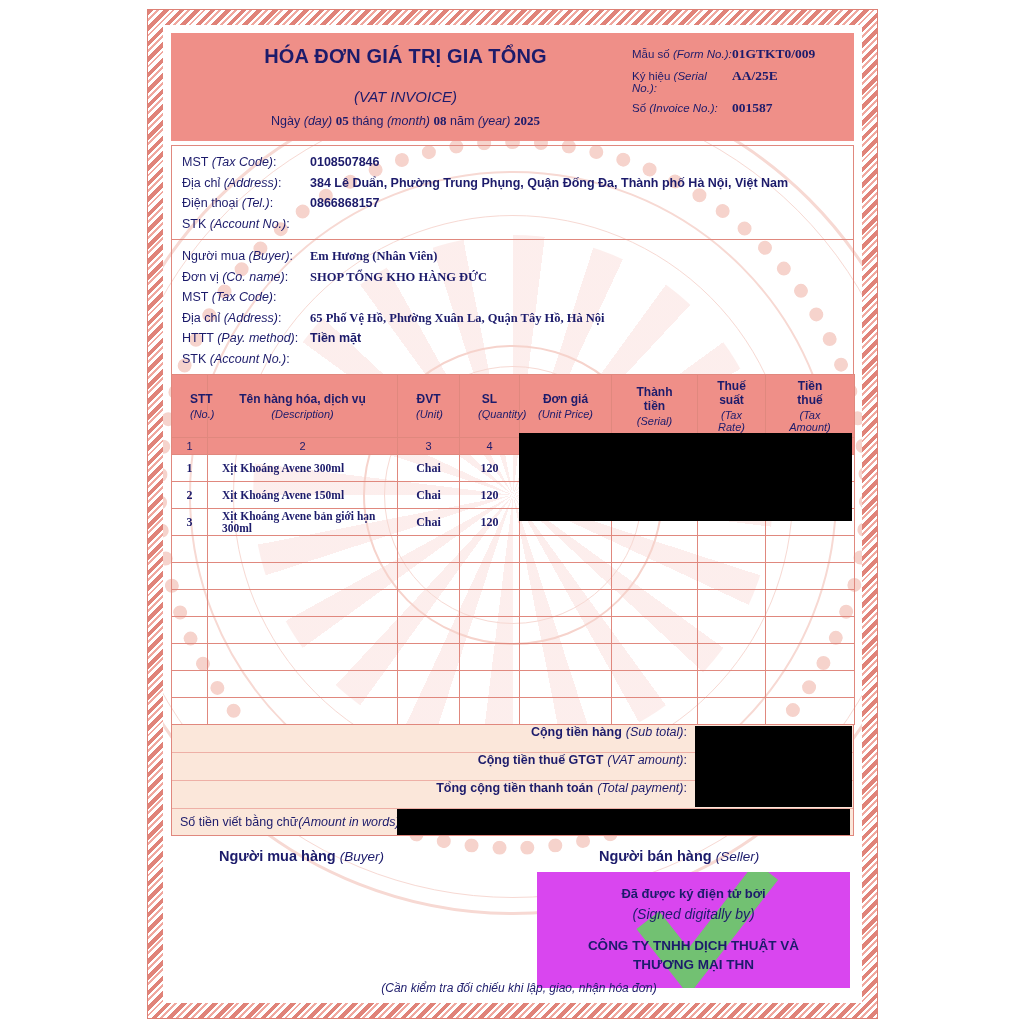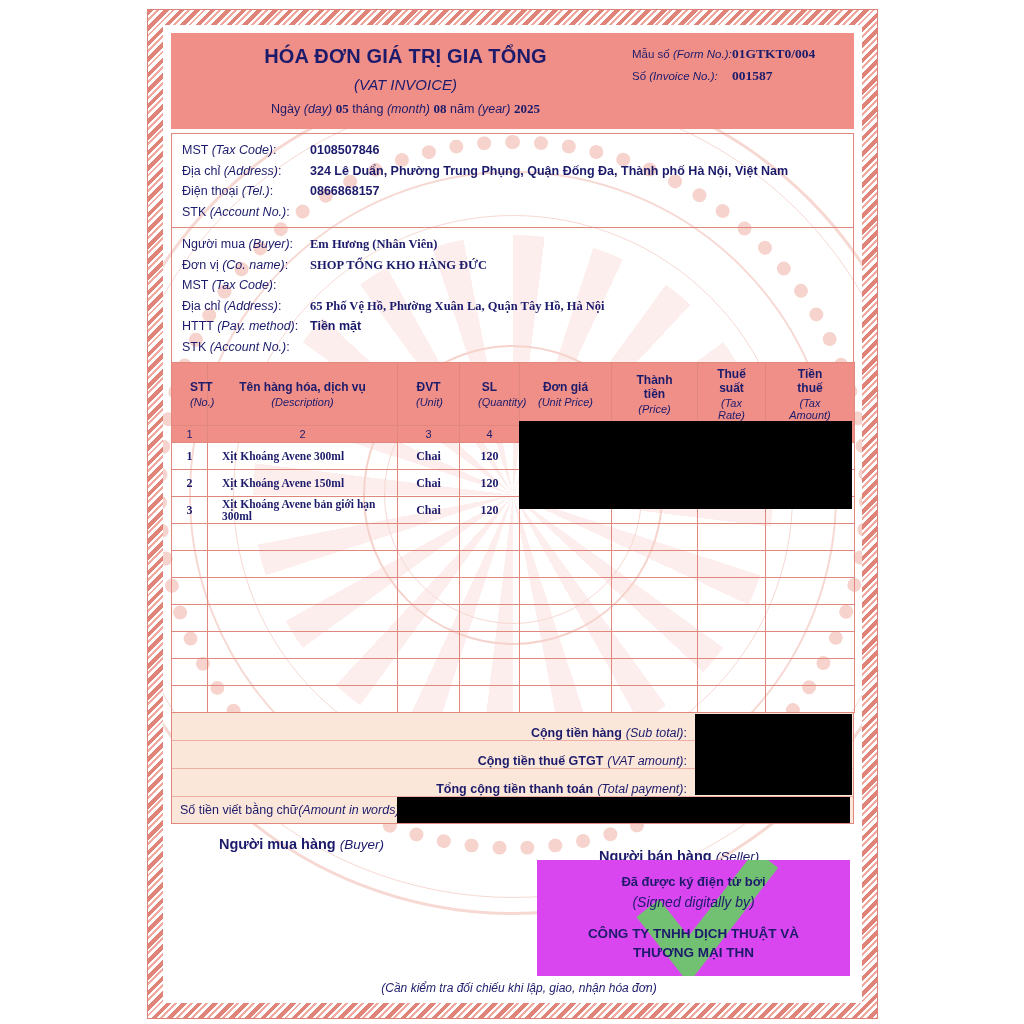--- a/index.html
+++ b/index.html
@@ -26,21 +26,21 @@
   .r7{width:258px;height:258px;border:1px solid #f7d9d3;}
   .sunburst{position:absolute;left:50%;top:50%;transform:translate(-50%,-50%);width:520px;height:520px;border-radius:50%;
             background:repeating-conic-gradient(rgba(240,150,142,0.16) 0deg 7deg, rgba(255,255,255,0) 7deg 18deg);}
 
   .page{position:relative;z-index:1;width:683px;margin:8px auto 0;}
 
   
   .hdr{display:flex;background:#ef8f88;padding:10px 8px 12px 8px;box-sizing:border-box;}
   .hdr-left{flex:1;text-align:center;padding-top:2px;}
   .hdr-title{font-size:20px;font-weight:bold;letter-spacing:0.2px;}
-  .hdr-sub{font-size:15px;font-style:italic;margin-top:8px;}
+  .hdr-sub{font-size:15px;font-style:italic;margin-top:20px;}
   .hdr-date{font-size:12.5px;margin-top:8px;}
   .hdr-date b{font-family:"Liberation Serif",serif;font-size:13px;}
   .hdr-right{width:214px;padding-top:3px;font-size:11.5px;}
   .fi-row{display:flex;margin-bottom:6px;align-items:baseline;}
   .fi-label{width:100px;flex:none;}
   .fi-value{font-family:"Liberation Serif",serif;font-weight:bold;font-size:13.5px;}
   .it{font-style:italic;}
 
   
   .box{border:1px solid #e0887e;border-bottom:none;padding:6px 10px 5px 10px;font-size:12.5px;}
@@ -58,33 +58,33 @@
   .th-en{font-style:italic;font-weight:normal;font-size:11px;display:block;margin-top:2px;}
   .numrow td{background:#ef8f88;font-size:11px;padding:2px;text-align:center;height:16px;}
   .item td{height:27px;font-family:"Liberation Serif",serif;font-weight:bold;font-size:12px;text-align:center;}
   .item td.name{text-align:left;padding-left:14px;font-size:11.5px;}
   .empty td{height:27px;}
   .redact{position:absolute;background:#000;z-index:2;}
   .redact-items{left:348px;top:59px;right:2px;height:88px;}
 
   
   .totals{border:1px solid #e0887e;border-top:none;position:relative;}
-  .t-row{display:flex;align-items:flex-end;justify-content:flex-end;height:27px;background:#fbe7da;
+  .t-row{display:flex;align-items:flex-start;justify-content:flex-end;height:27px;background:#fbe7da;
          border-bottom:1px solid #eeb0a6;padding-right:166px;font-size:12.5px;}
   .t-row b{margin-right:4px;}
   .redact-totals{right:1px;top:1px;width:157px;height:81px;}
   .w-row{display:flex;align-items:center;height:26px;background:#fbe7da;padding-left:8px;font-size:12.5px;position:relative;}
   .redact-words{left:225px;top:0;width:453px;height:26px;}
 
   
   .sig-area{position:relative;height:152px;margin-top:10px;}
   .sig-title{position:absolute;top:2px;font-size:14.5px;font-weight:bold;}
   .sig-title .it{font-weight:normal;font-size:13.5px;}
   .sig-buyer{left:48px;}
-  .sig-seller{left:428px;margin-top:12px;}
+  .sig-seller{left:428px;}
   .green-box{position:absolute;left:366px;top:26px;width:313px;height:116px;background:#d946ef;overflow:hidden;text-align:center;}
   .check-svg{position:absolute;left:50%;top:50%;transform:translate(-44%,-50%);z-index:0;}
   .gb-line1{position:relative;z-index:1;font-weight:bold;font-size:13px;margin-top:14px;}
   .gb-line2{position:relative;z-index:1;font-style:italic;font-size:14px;margin-top:5px;}
   .gb-co{position:relative;z-index:1;font-weight:bold;font-size:13.5px;margin-top:14px;line-height:19px;}
 
   .footer-note{position:absolute;left:13px;right:0;bottom:8px;text-align:center;font-style:italic;font-size:12px;z-index:1;}
 </style>
 </head>
 <body>
@@ -118,37 +118,41 @@
               <span class="it">(month)</span>
               <b>08</b>
               <span>năm</span>
               <span class="it">(year)</span>
               <b>2025</b>
             </div>
           </div>
           <div class="hdr-right">
             <div class="fi-row">
               <span class="fi-label"><span>Mẫu số</span> <span class="it">(Form No.):</span></span>
-              <span class="fi-value">01GTKT0/004</span>
+              <span class="fi-value">01GTKT0/009</span>
+            </div>
+            <div class="fi-row">
+              <span class="fi-label"><span>Ký hiệu</span> <span class="it">(Serial No.):</span></span>
+              <span class="fi-value">AA/25E</span>
             </div>
             <div class="fi-row">
               <span class="fi-label"><span>Số</span> <span class="it">(Invoice No.):</span></span>
               <span class="fi-value">001587</span>
             </div>
           </div>
         </div>
 
         <div class="box first">
           <div class="info-row">
             <span class="info-label"><span>MST </span><span class="it">(Tax Code)</span><span>:</span></span>
             <span class="info-value">0108507846</span>
           </div>
           <div class="info-row">
             <span class="info-label"><span>Địa chỉ </span><span class="it">(Address)</span><span>:</span></span>
-            <span class="info-value">324 Lê Duẩn, Phường Trung Phụng, Quận Đống Đa, Thành phố Hà Nội, Việt Nam</span>
+            <span class="info-value">384 Lê Duẩn, Phường Trung Phụng, Quận Đống Đa, Thành phố Hà Nội, Việt Nam</span>
           </div>
           <div class="info-row">
             <span class="info-label"><span>Điện thoại </span><span class="it">(Tel.)</span><span>:</span></span>
             <span class="info-value">0866868157</span>
           </div>
           <div class="info-row">
             <span class="info-label"><span>STK </span><span class="it">(Account No.)</span><span>:</span></span>
             <span class="info-value"></span>
           </div>
         </div>
@@ -192,21 +196,21 @@
                 <col style="width:68px">
                 <col style="width:89px">
             </colgroup>
             <thead>
               <tr>
                 <th><span>STT</span><span class="th-en">(No.)</span></th>
                 <th><span>Tên hàng hóa, dịch vụ</span><span class="th-en">(Description)</span></th>
                 <th><span>ĐVT</span><span class="th-en">(Unit)</span></th>
                 <th><span>SL</span><span class="th-en">(Quantity)</span></th>
                 <th><span>Đơn giá</span><span class="th-en">(Unit Price)</span></th>
-                <th><span>Thành tiền</span><span class="th-en">(Price)</span></th>
+                <th><span>Thành tiền</span><span class="th-en">(Serial)</span></th>
                 <th><span>Thuế suất</span><span class="th-en">(Tax Rate)</span></th>
                 <th><span>Tiền thuế</span><span class="th-en">(Tax Amount)</span></th>
               </tr>
               <tr class="numrow">
                 <td>1</td>
                 <td>2</td>
                 <td>3</td>
                 <td>4</td>
                 <td>5</td>
                 <td>6 = 4 x 5</td>

